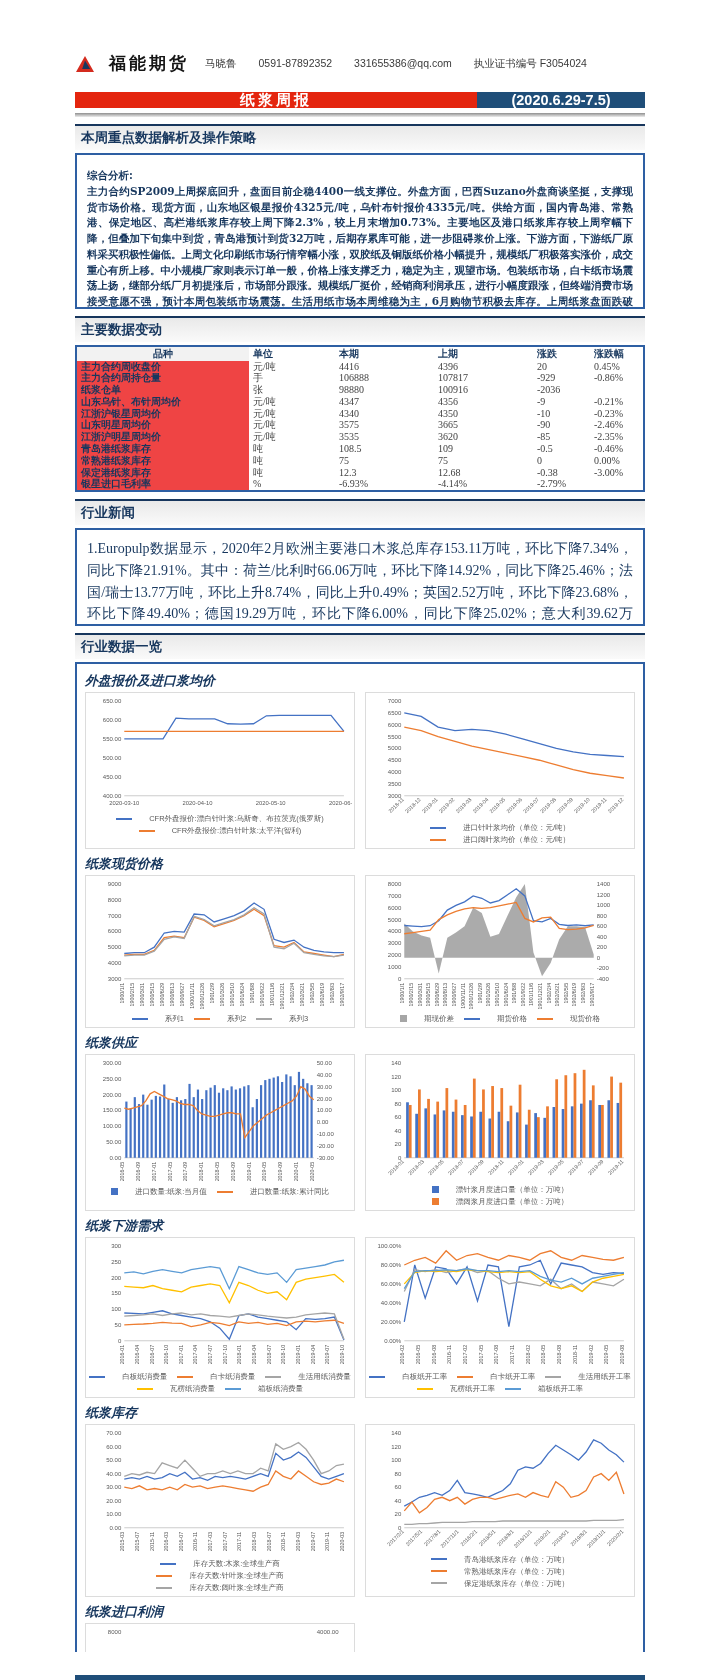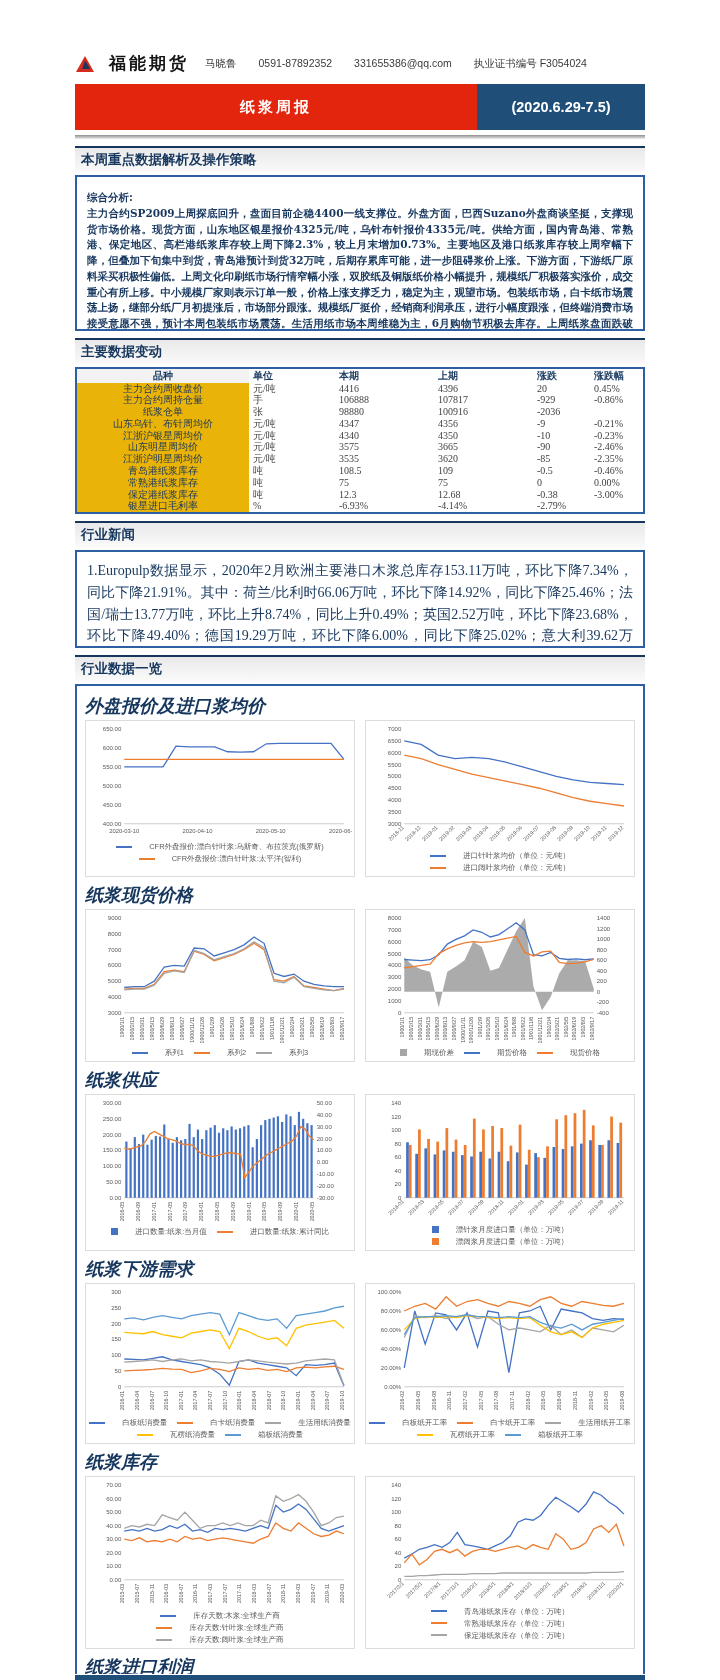--- a/index.html
+++ b/index.html
@@ -5,48 +5,48 @@
   html,body{margin:0;padding:0}
   body{width:720px;height:1680px;overflow:hidden;background:#fff;position:relative;
        font-family:"Liberation Sans",sans-serif;}
   .page{width:570px;margin:0 auto;padding-top:52px;position:relative}
   
   .hdr{display:flex;align-items:center}
   .brand{display:flex;align-items:center;gap:14px;font-weight:bold;font-size:17px;
          letter-spacing:3px;color:#151515;white-space:nowrap}
   .contacts{display:flex;gap:22px;font-size:10.5px;color:#3a3a3a;margin-left:16px;white-space:nowrap}
   
-  .banner{display:flex;margin-top:9px;height:46px}
+  .banner{display:flex;margin-top:17px;height:16px}
   .banner .red{flex:1;background:#e4250e;color:#fff;font-weight:bold;font-size:15px;
                display:flex;align-items:center;justify-content:center;letter-spacing:3px}
   .banner .navy{width:168px;background:#1f4e79;color:#fff;font-weight:bold;font-size:14.5px;
                display:flex;align-items:center;justify-content:center}
   .rule{height:4px;background:linear-gradient(#8f8f8f,#ececec);margin-top:5px}
   
   .sec{margin-top:7px;border-top:2px solid #17365d;background:linear-gradient(#e9e9e9,#fafafa);
        color:#17375e;font-weight:bold;font-size:13.5px;padding:3px 6px}
   .bluebox{border:2px solid #2e5fa3;background:#fff;margin-top:3px;box-sizing:border-box}
   .analysis{padding:13px 10px 20px;color:#17375e;font-weight:bold;font-size:10.5px;line-height:1.5;
             font-family:"DejaVu Serif",serif;height:156px;overflow:hidden;text-align:justify}
   .analysis .lbl{display:block}
   
   table.data{width:100%;border-collapse:collapse;font-size:10px;table-layout:fixed}
   table.data th{color:#17375e;font-weight:bold;text-align:left;padding:1px 4px;line-height:11.5px;
                 font-family:"DejaVu Serif",serif}
   table.data th:first-child{text-align:center;background:#f2f2f2}
   table.data td{color:#3f3f3f;font-family:"Liberation Serif",serif;padding:0 4px;line-height:11.8px}
-  table.data td.first{background:#eab308;color:#17375e;font-weight:normal;text-align:center;
+  table.data td.first{background:#ef4444;color:#17375e;font-weight:bold;
                 font-family:"DejaVu Serif",serif}
   .news{padding:8px 10px;color:#17375e;font-size:14px;line-height:1.55;
         font-family:"Liberation Serif",serif;height:98px;overflow:hidden;text-align:justify}
   .news p{margin:0}
   
   .charts{border:2px solid #2e5fa3;border-bottom:none;margin-top:3px;padding:2px 8px 0;
           box-sizing:border-box;height:990px;overflow:hidden}
-  .ctitle{color:#17375e;font-weight:bold;font-style:italic;font-size:18px;
+  .ctitle{color:#17375e;font-weight:bold;font-style:italic;font-size:13px;
           font-family:Liberation Sans, sans-serif;margin:6px 0 2px}
   .crow{display:flex;justify-content:space-between;gap:10px}
   .cbox{width:272px;border:1px solid #dcdcdc;padding:2px 2px 3px;background:#fff;box-sizing:border-box}
   svg text{font-family:"Liberation Sans",sans-serif;fill:#595959}
   .lg{display:flex;flex-wrap:wrap;justify-content:center;column-gap:10px;row-gap:1px;
       font-size:7.5px;color:#595959;line-height:11px}
   .lg.stack{flex-direction:column;align-items:center;flex-wrap:nowrap}
   .lgi{display:flex;align-items:center;gap:17px;white-space:nowrap}
   .swl{width:16px;height:2px;flex:none}
   .sws{width:7px;height:7px;flex:none}

